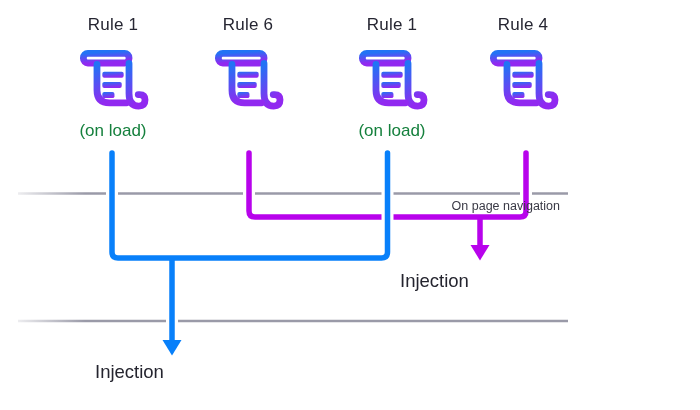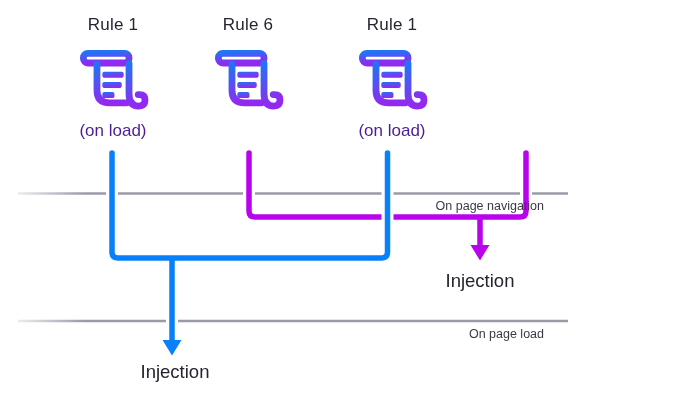--- a/index.html
+++ b/index.html
@@ -17,30 +17,30 @@
   }
   .c1{left:38px}
   .c2{left:173px}
   .c3{left:317px}
   .c4{left:448px}
   .rule-title{
     font-size:17px;line-height:20px;color:#262632;letter-spacing:.2px;white-space:nowrap;
   }
   .rule-icon{margin-top:11px;display:block;}
   .rule-sub{
-    font-size:17px;line-height:20px;color:#4c1d95;margin-top:9px;height:20px;white-space:nowrap;
+    font-size:17px;line-height:20px;color:#15803d;margin-top:9px;height:20px;white-space:nowrap;
   }
   .note{
-    position:absolute;right:24px;text-align:right;
+    position:absolute;right:8px;text-align:right;
     font-size:12.5px;line-height:13px;color:#3A3A46;white-space:nowrap;
   }
   .note1{top:200px}
   .note2{top:328px}
   .inj{
-    position:absolute;width:160px;text-align:center;
+    position:absolute;width:160px;text-align:left;
     font-size:18.5px;line-height:22px;color:#24242E;white-space:nowrap;
   }
   .inj-nav{left:400px;top:270px}
   .inj-load{left:95px;top:361px}
 </style>
 </head>
 <body>
 
 <div class="stage">
 
@@ -102,24 +102,35 @@
       <rect x="6.5" y="7.5" width="47" height="10" rx="4.5" fill="none" stroke="url(#iconGrad)" stroke-width="7"></rect>
       <path d="M 53.5 18 V 49 Q 53.5 62 63.5 62 Q 70 62 70 55.5 Q 70 50 64.5 50 H 63" fill="none" stroke="url(#iconGrad)" stroke-width="7" stroke-linecap="round" stroke-linejoin="round"></path>
       <path d="M 20.5 19 V 45.5 Q 20.5 58.5 33.5 58.5 H 51" fill="none" stroke="url(#iconGrad)" stroke-width="7" stroke-linecap="round" stroke-linejoin="round"></path>
       <rect x="26" y="26.5" width="22" height="6.2" rx="2" fill="url(#iconGrad)"></rect>
       <rect x="26" y="37" width="20" height="6.2" rx="2" fill="url(#iconGrad)"></rect>
       <rect x="26" y="47.5" width="12.5" height="6.2" rx="2" fill="url(#iconGrad)"></rect>
     </svg>
     <div class="rule-sub">(on load)</div>
   </div>
 
+  <div class="rule-col c4">
+    <div class="rule-title">Rule 4</div>
+    <svg class="rule-icon" width="72" height="66" viewBox="0 0 74 68" xmlns="http://www.w3.org/2000/svg">
+      <rect x="6.5" y="7.5" width="47" height="10" rx="4.5" fill="none" stroke="url(#iconGrad)" stroke-width="7"></rect>
+      <path d="M 53.5 18 V 49 Q 53.5 62 63.5 62 Q 70 62 70 55.5 Q 70 50 64.5 50 H 63" fill="none" stroke="url(#iconGrad)" stroke-width="7" stroke-linecap="round" stroke-linejoin="round"></path>
+      <path d="M 20.5 19 V 45.5 Q 20.5 58.5 33.5 58.5 H 51" fill="none" stroke="url(#iconGrad)" stroke-width="7" stroke-linecap="round" stroke-linejoin="round"></path>
+      <rect x="26" y="26.5" width="22" height="6.2" rx="2" fill="url(#iconGrad)"></rect>
+      <rect x="26" y="37" width="20" height="6.2" rx="2" fill="url(#iconGrad)"></rect>
+      <rect x="26" y="47.5" width="12.5" height="6.2" rx="2" fill="url(#iconGrad)"></rect>
+    </svg>
+    <div class="rule-sub"></div>
+  </div>
 
   <div class="note note1">
     <div>On page navigation</div>
   </div>
   <div class="note note2">
-    <div>On page load</div>
   </div>
 
   <div class="inj inj-nav">Injection</div>
   <div class="inj inj-load">Injection</div>
 
 </div>
 
 </body></html>

